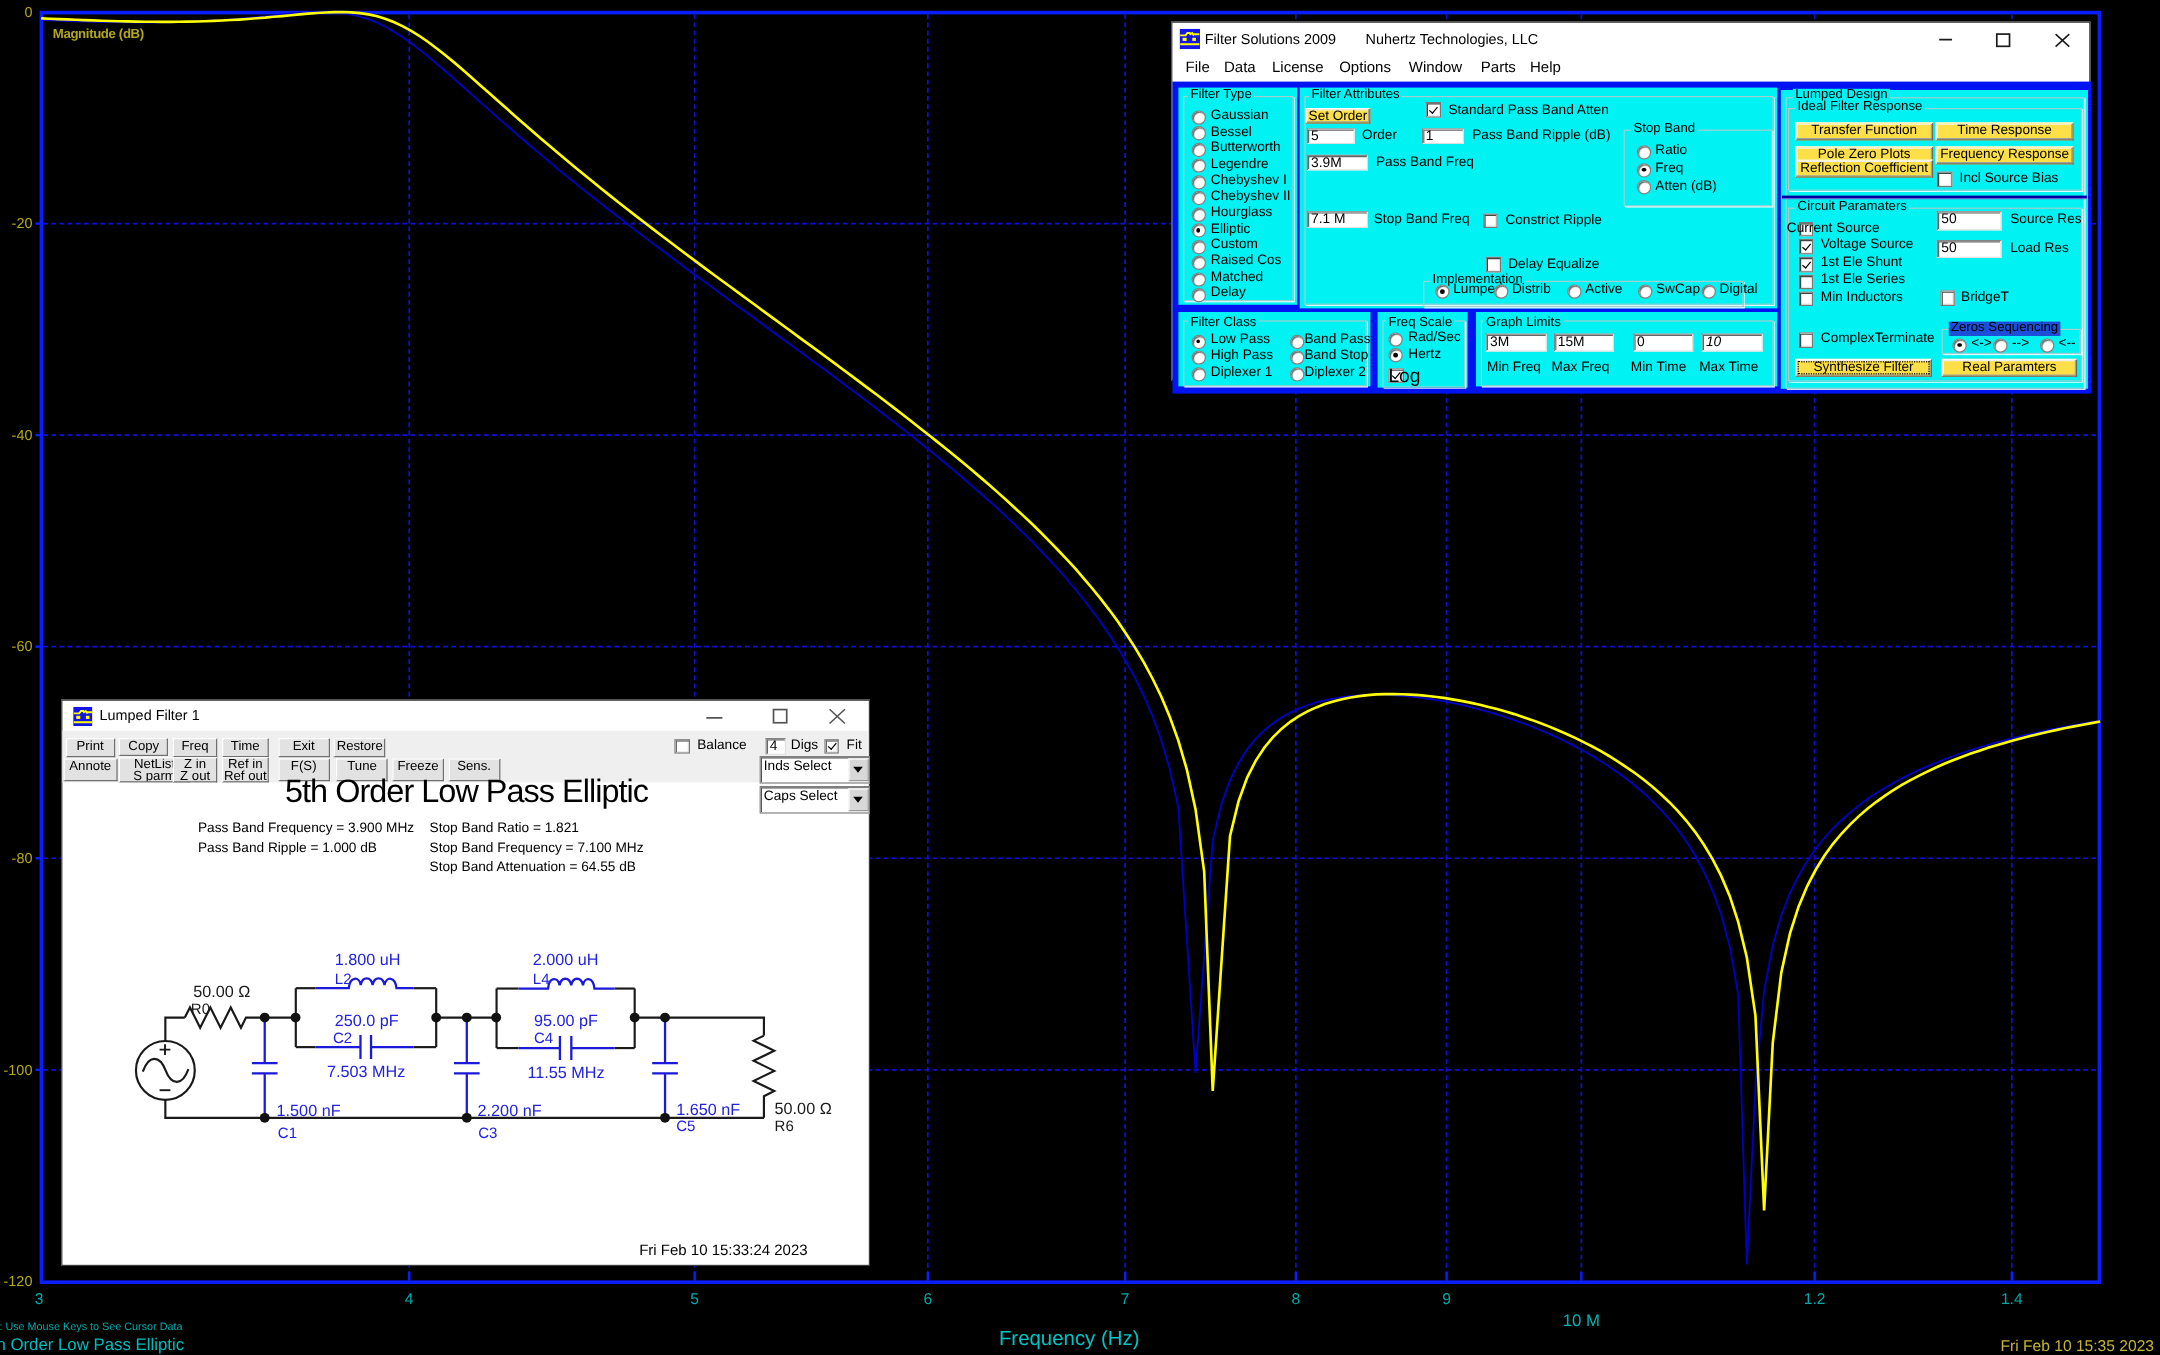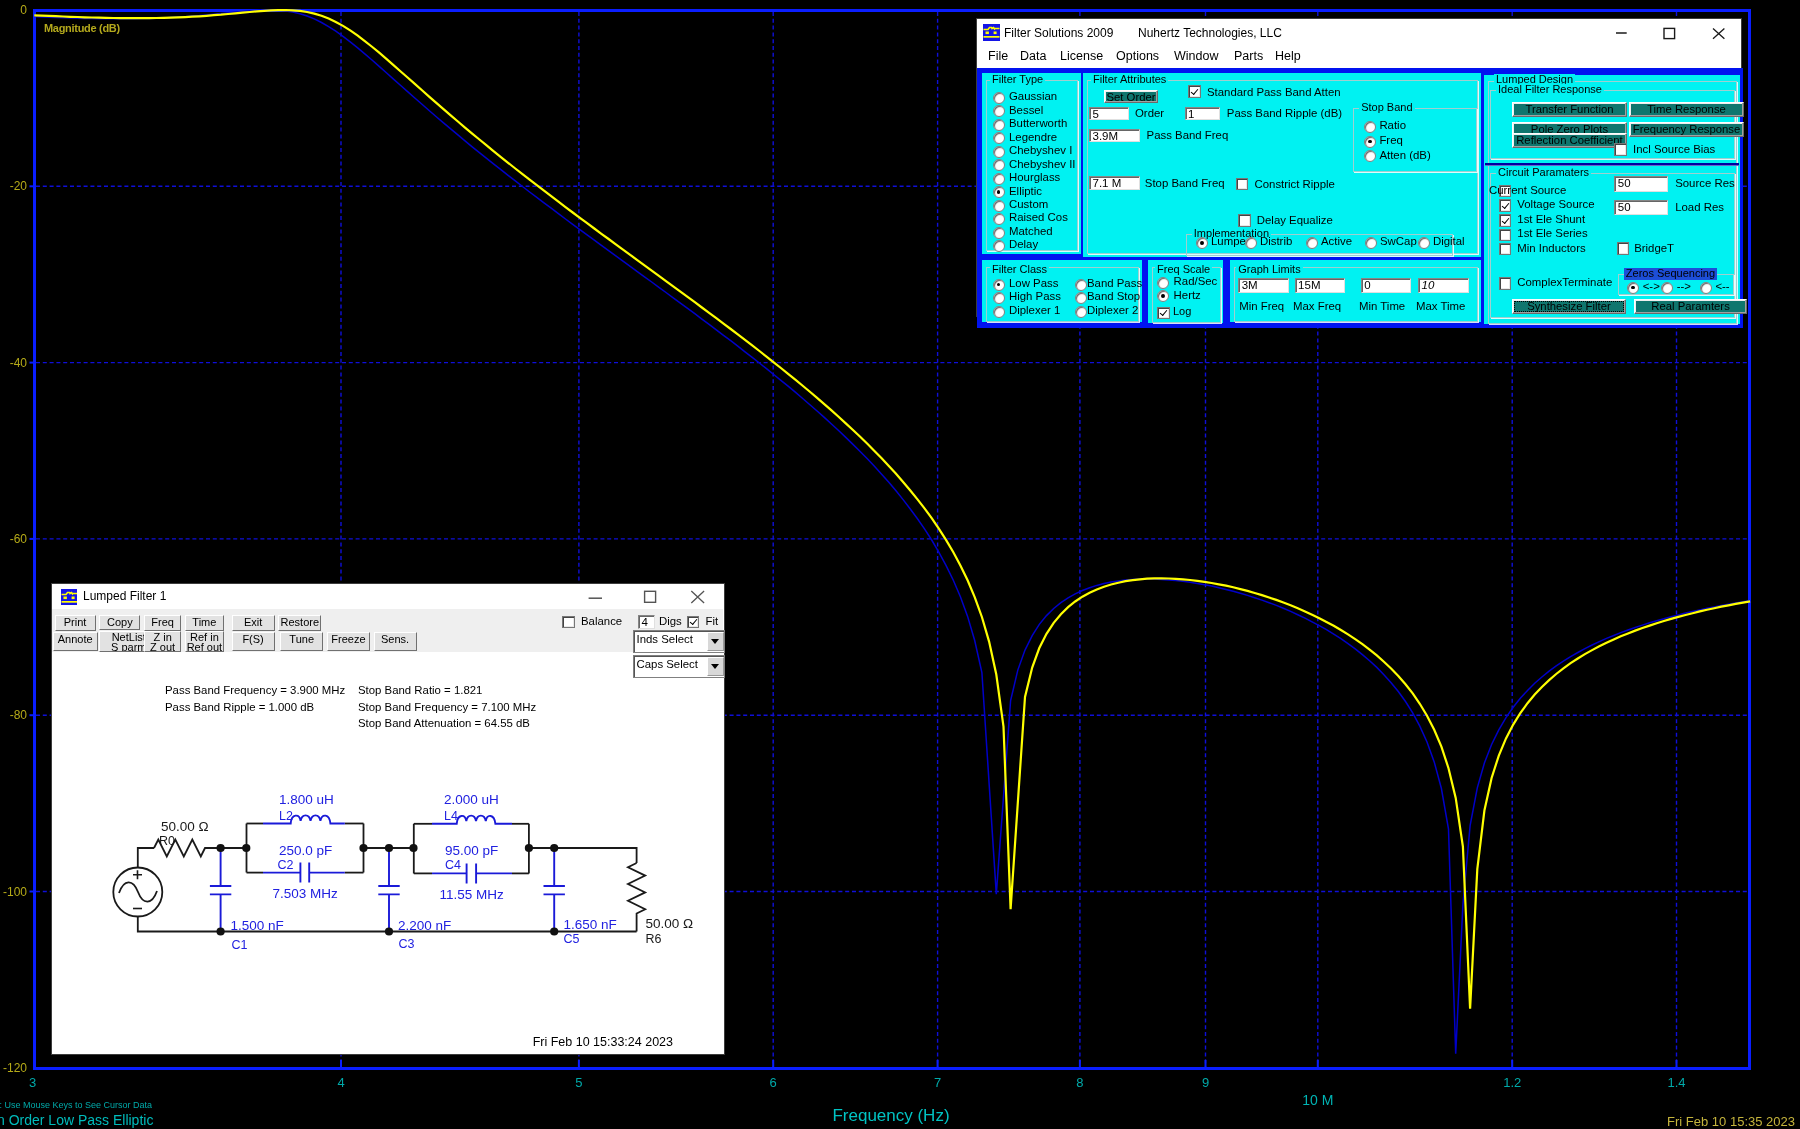--- a/index.html
+++ b/index.html
@@ -1,20 +1,20 @@
 <!DOCTYPE html>
 <html><head><meta charset="utf-8"><style>
 *{margin:0;padding:0}
 html,body{width:1800px;height:1129px;background:#000;overflow:hidden;font-family:'Liberation Sans', sans-serif;}
 .lbl{position:absolute;color:#000;white-space:nowrap;line-height:1.05;}
 .ck{position:absolute;box-sizing:border-box;background:#fff;border:1px solid #777;box-shadow:inset 1px 1px 0 #444, inset -1px -1px 0 #e8e8e8;}
 .ck.on::after{content:"";position:absolute;left:2px;top:2.5px;width:6px;height:3px;border-left:1.8px solid #000;border-bottom:1.8px solid #000;transform:rotate(-50deg);}
 .rd{position:absolute;box-sizing:border-box;width:12px;height:12px;border-radius:50%;background:#fff;border:1px solid #808080;box-shadow:inset 1px 1px 1px #666;}
 .rd.on::after{content:"";position:absolute;left:3.1px;top:3.1px;width:3.8px;height:3.8px;border-radius:50%;background:#000;}
-.btn{position:absolute;box-sizing:border-box;background:#0f766e;border:1px solid #6a6a6a;border-top-color:#fdfdfd;border-left-color:#fdfdfd;box-shadow:inset -1px -1px 0 #a0a0a0,inset 1px 1px 0 #efefef;font-size:11.3px;color:#000;text-align:center;line-height:13.5px;white-space:nowrap;overflow:hidden;margin-left:16px;}
+.btn{position:absolute;box-sizing:border-box;background:#fde047;border:1px solid #6a6a6a;border-top-color:#fdfdfd;border-left-color:#fdfdfd;box-shadow:inset -1px -1px 0 #a0a0a0,inset 1px 1px 0 #efefef;font-size:11.3px;color:#000;text-align:center;line-height:13.5px;white-space:nowrap;overflow:hidden;}
 .btn2{position:absolute;box-sizing:border-box;background:#e2e2e2;border:1px solid #707070;border-top-color:#fff;border-left-color:#fff;font-size:11px;color:#000;text-align:center;line-height:12.5px;white-space:nowrap;overflow:hidden;}
 .ed{position:absolute;box-sizing:border-box;background:#fff;border:1px solid #858585;border-bottom-color:#e0e0e0;border-right-color:#e0e0e0;box-shadow:inset 1px 1px 0 #666;font-size:11.5px;color:#000;padding-left:2.5px;line-height:13px;white-space:nowrap;overflow:hidden;}
 </style></head>
 <body>
 <svg width="1800" height="1129" style="position:absolute;left:0;top:0">
 <line x1="341.0" y1="12" x2="341.0" y2="1067" stroke="#0f0fd8" stroke-width="1.4" stroke-dasharray="4 2.8"></line>
 <line x1="578.9" y1="12" x2="578.9" y2="1067" stroke="#0f0fd8" stroke-width="1.4" stroke-dasharray="4 2.8"></line>
 <line x1="773.2" y1="12" x2="773.2" y2="1067" stroke="#0f0fd8" stroke-width="1.4" stroke-dasharray="4 2.8"></line>
 <line x1="937.6" y1="12" x2="937.6" y2="1067" stroke="#0f0fd8" stroke-width="1.4" stroke-dasharray="4 2.8"></line>
 <line x1="1079.9" y1="12" x2="1079.9" y2="1067" stroke="#0f0fd8" stroke-width="1.4" stroke-dasharray="4 2.8"></line>
@@ -175,21 +175,21 @@
     <div class="rd" style="position:absolute;left:388px;top:217.9px"></div>
     <div class="lbl" style="position:absolute;left:403px;top:217.3px;font-size:11.4px">SwCap</div>
     <div class="rd" style="position:absolute;left:441px;top:217.9px"></div>
     <div class="lbl" style="position:absolute;left:456px;top:217.3px;font-size:11.4px">Digital</div>
     <div class="lbl" style="position:absolute;left:178px;top:244.5px;font-size:11px;background:#00f2f2;padding:0 2px">Freq Scale</div>
     <div class="rd" style="position:absolute;left:180px;top:257.8px"></div>
     <div class="lbl" style="position:absolute;left:196.6px;top:257.1px;font-size:11.4px">Rad/Sec</div>
     <div class="rd on" style="position:absolute;left:180px;top:271.4px"></div>
     <div class="lbl" style="position:absolute;left:196.6px;top:270.7px;font-size:11.4px">Hertz</div>
     <div class="ck on" style="position:absolute;left:180px;top:287.6px;width:12.5px;height:12.5px"></div>
-    <div class="lbl" style="position:absolute;left:196px;top:287.3px;font-size:11px">Log</div>
+    <div class="lbl" style="position:absolute;left:180px;top:287.3px;font-size:16px">Log</div>
     <div class="lbl" style="position:absolute;left:259.3px;top:244.5px;font-size:11px;background:#00f2f2;padding:0 2px">Graph Limits</div>
     <div class="ed" style="position:absolute;left:261.2px;top:258.5px;width:50.6px;height:15.5px;">3M</div>
     <div class="lbl" style="position:absolute;left:262.2px;top:281.8px;font-size:11.4px">Min Freq</div>
     <div class="ed" style="position:absolute;left:317.6px;top:258.5px;width:50.6px;height:15.5px;">15M</div>
     <div class="lbl" style="position:absolute;left:316px;top:281.8px;font-size:11.4px">Max Freq</div>
     <div class="ed" style="position:absolute;left:383.7px;top:258.5px;width:50.6px;height:15.5px;">0</div>
     <div class="lbl" style="position:absolute;left:382px;top:281.8px;font-size:11.4px">Min Time</div>
     <div class="ed" style="position:absolute;left:441.1px;top:258.5px;width:50.6px;height:15.5px;font-style:italic;">10</div>
     <div class="lbl" style="position:absolute;left:439px;top:281.8px;font-size:11.4px">Max Time</div>
     <div class="lbl" style="position:absolute;left:517px;top:55px;font-size:11px;background:#00f2f2;padding:0 2px">Lumped Design</div>
@@ -272,20 +272,21 @@
     <div style="position:absolute;left:580.5px;top:46px;width:90.5px;height:20.5px;background:#fff;border:1px solid #808080;box-shadow:inset 1px 1px 0 #555"></div>
     <div class="lbl" style="position:absolute;left:584.5px;top:49.5px;font-size:11.4px">Inds Select</div>
     <div style="position:absolute;left:654.5px;top:47.5px;width:15px;height:17.5px;background:#d8d8d8;border:1px solid #999;border-top-color:#fff;border-left-color:#fff">
       <div style="position:absolute;left:3.2px;top:6.2px;width:0;height:0;border-left:4.2px solid transparent;border-right:4.2px solid transparent;border-top:5.5px solid #000"></div>
     </div>
     <div style="position:absolute;left:580.5px;top:71px;width:90.5px;height:20.5px;background:#fff;border:1px solid #808080;box-shadow:inset 1px 1px 0 #555"></div>
     <div class="lbl" style="position:absolute;left:584.5px;top:74.5px;font-size:11.4px">Caps Select</div>
     <div style="position:absolute;left:654.5px;top:72.5px;width:15px;height:17.5px;background:#d8d8d8;border:1px solid #999;border-top-color:#fff;border-left-color:#fff">
       <div style="position:absolute;left:3.2px;top:6.2px;width:0;height:0;border-left:4.2px solid transparent;border-right:4.2px solid transparent;border-top:5.5px solid #000"></div>
     </div>
+    <div class="lbl" style="position:absolute;left:185.5px;top:61px;font-size:27px;color:#000;white-space:nowrap;letter-spacing:-0.8px">5th Order Low Pass Elliptic</div>
     <div class="lbl" style="position:absolute;left:113px;top:101px;font-size:11.4px">Pass Band Frequency = 3.900 MHz</div>
     <div class="lbl" style="position:absolute;left:113px;top:117.5px;font-size:11.4px">Pass Band Ripple = 1.000 dB</div>
     <div class="lbl" style="position:absolute;left:306px;top:101px;font-size:11.4px">Stop Band Ratio = 1.821</div>
     <div class="lbl" style="position:absolute;left:306px;top:117.5px;font-size:11.4px">Stop Band Frequency = 7.100 MHz</div>
     <div class="lbl" style="position:absolute;left:306px;top:134px;font-size:11.4px">Stop Band Attenuation = 64.55 dB</div>
     <div class="lbl" style="position:absolute;left:400px;top:452px;width:221px;font-size:12.5px;text-align:right">Fri Feb 10 15:33:24 2023</div>
   </div>
 <svg width="1800" height="1129" style="position:absolute;left:0;top:0;pointer-events:none">
     <circle cx="137.8" cy="892" r="24.5" stroke="#1a1a1a" stroke-width="1.8" fill="none"></circle>
     <path d="M133 874.7 h9 M137.5 870.2 v9" stroke="#1a1a1a" stroke-width="1.6"></path>

